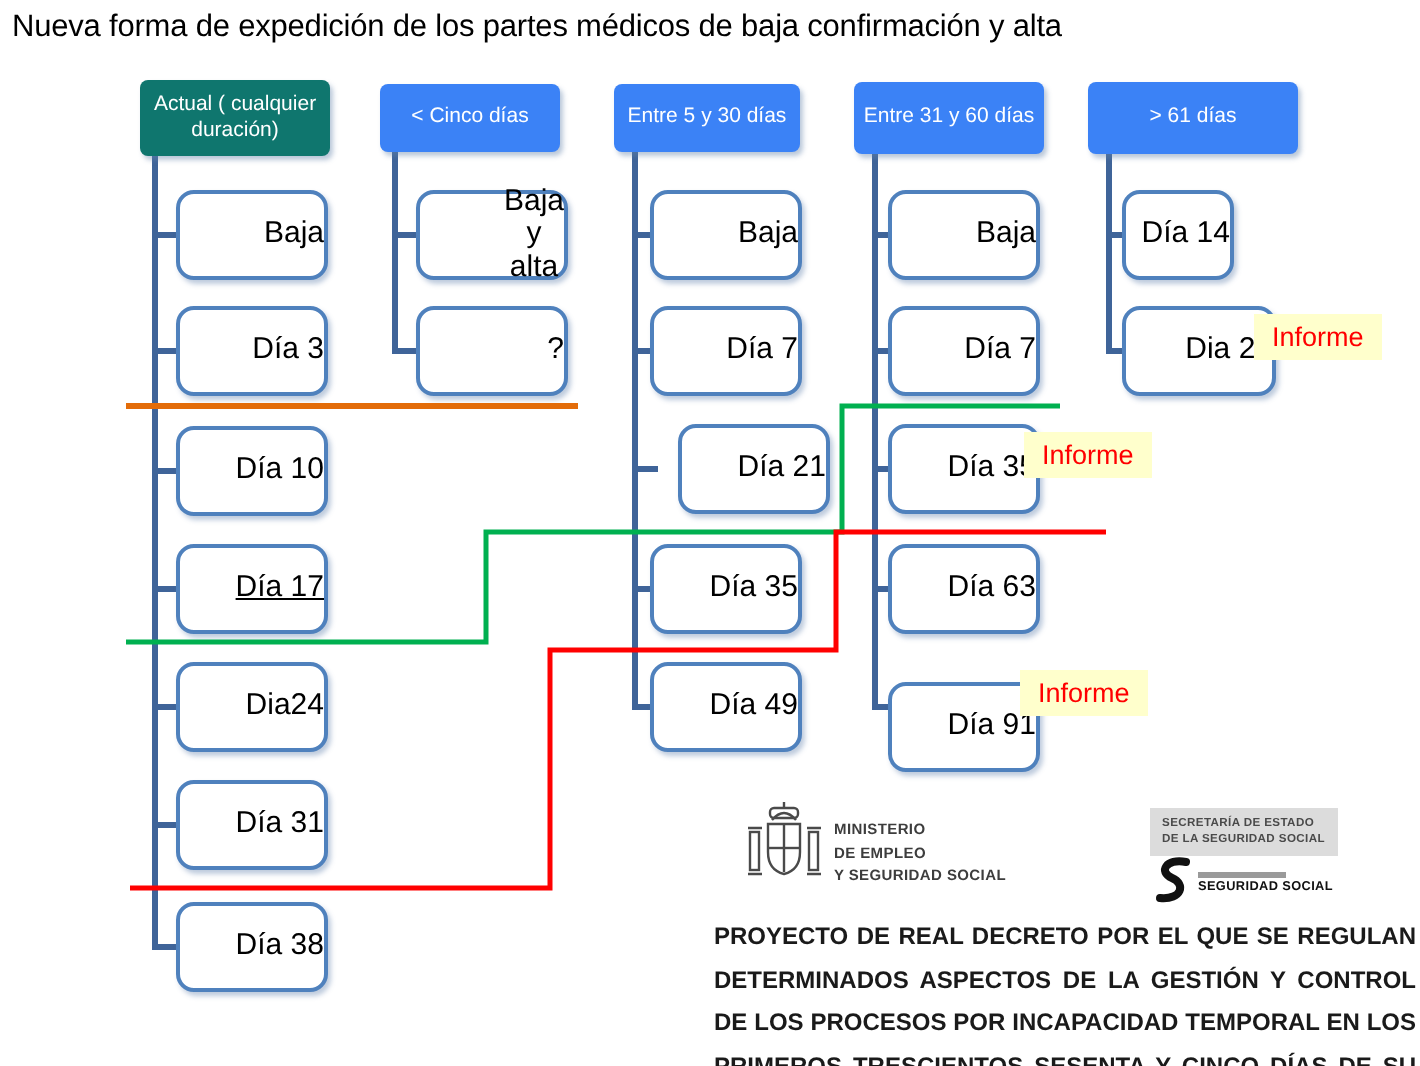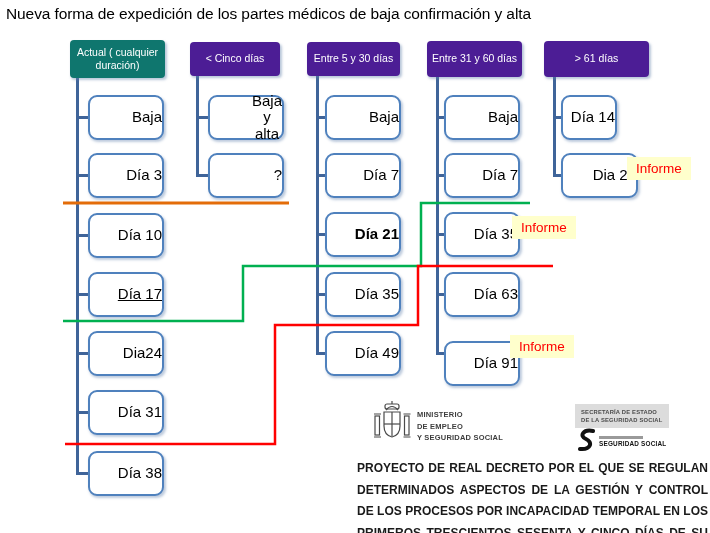--- a/index.html
+++ b/index.html
@@ -7,21 +7,21 @@
     width:710px;height:533px;position:relative;overflow:hidden;
     background:#ffffff;font-family:"Liberation Sans",sans-serif;
   }
   .title{position:absolute;left:6px;top:5px;font-size:15.5px;color:#000;letter-spacing:-0.1px;}
   .hdr{
     position:absolute;border-radius:4px;color:#fff;display:flex;align-items:center;justify-content:center;
     text-align:center;font-size:10.5px;line-height:1.25;padding:0 4px;box-sizing:border-box;
     box-shadow:1.5px 2px 2.5px rgba(100,130,170,.45);z-index:2;
   }
   .hdr-current{background:#0f766e;justify-content:flex-end;}
-  .hdr-new{background:#4c1d95;}
+  .hdr-new{background:#3b82f6;}
   .box{
     position:absolute;width:76px;height:45px;background:#fff;border:2px solid #4f81bd;border-radius:9px;
     display:flex;align-items:center;justify-content:flex-end;text-align:center;font-size:15px;color:#000;
     line-height:1.1;box-sizing:border-box;z-index:2;
     box-shadow:1.5px 2px 2.5px rgba(110,140,180,.45);
   }
   .vline,.stub{position:absolute;background:#3f6499;z-index:1;}
   .vline{width:3px;}
   .stub{height:3px;width:13px;}
   .informe{
@@ -103,21 +103,21 @@
 <div class="stub" style="left:316px;top:174px;"></div>
 <div class="stub" style="left:316px;top:233px;"></div>
 <div class="stub" style="left:316px;top:293px;"></div>
 <div class="stub" style="left:316px;top:352px;"></div>
 <div class="box" style="left:325px;top:95px;">
     <span>Baja</span>
   </div>
 <div class="box" style="left:325px;top:153px;">
     <span>Día 7</span>
   </div>
-<div class="box" style="left:325px;top:212px;font-weight:bold;">
+<div class="box" style="left:339px;top:212px;">
     <span>Día 21</span>
   </div>
 <div class="box" style="left:325px;top:272px;">
     <span>Día 35</span>
   </div>
 <div class="box" style="left:325px;top:331px;">
     <span>Día 49</span>
   </div>
 
 <div class="hdr hdr-new" style="left:427px;top:41px;width:95px;height:36px;">

